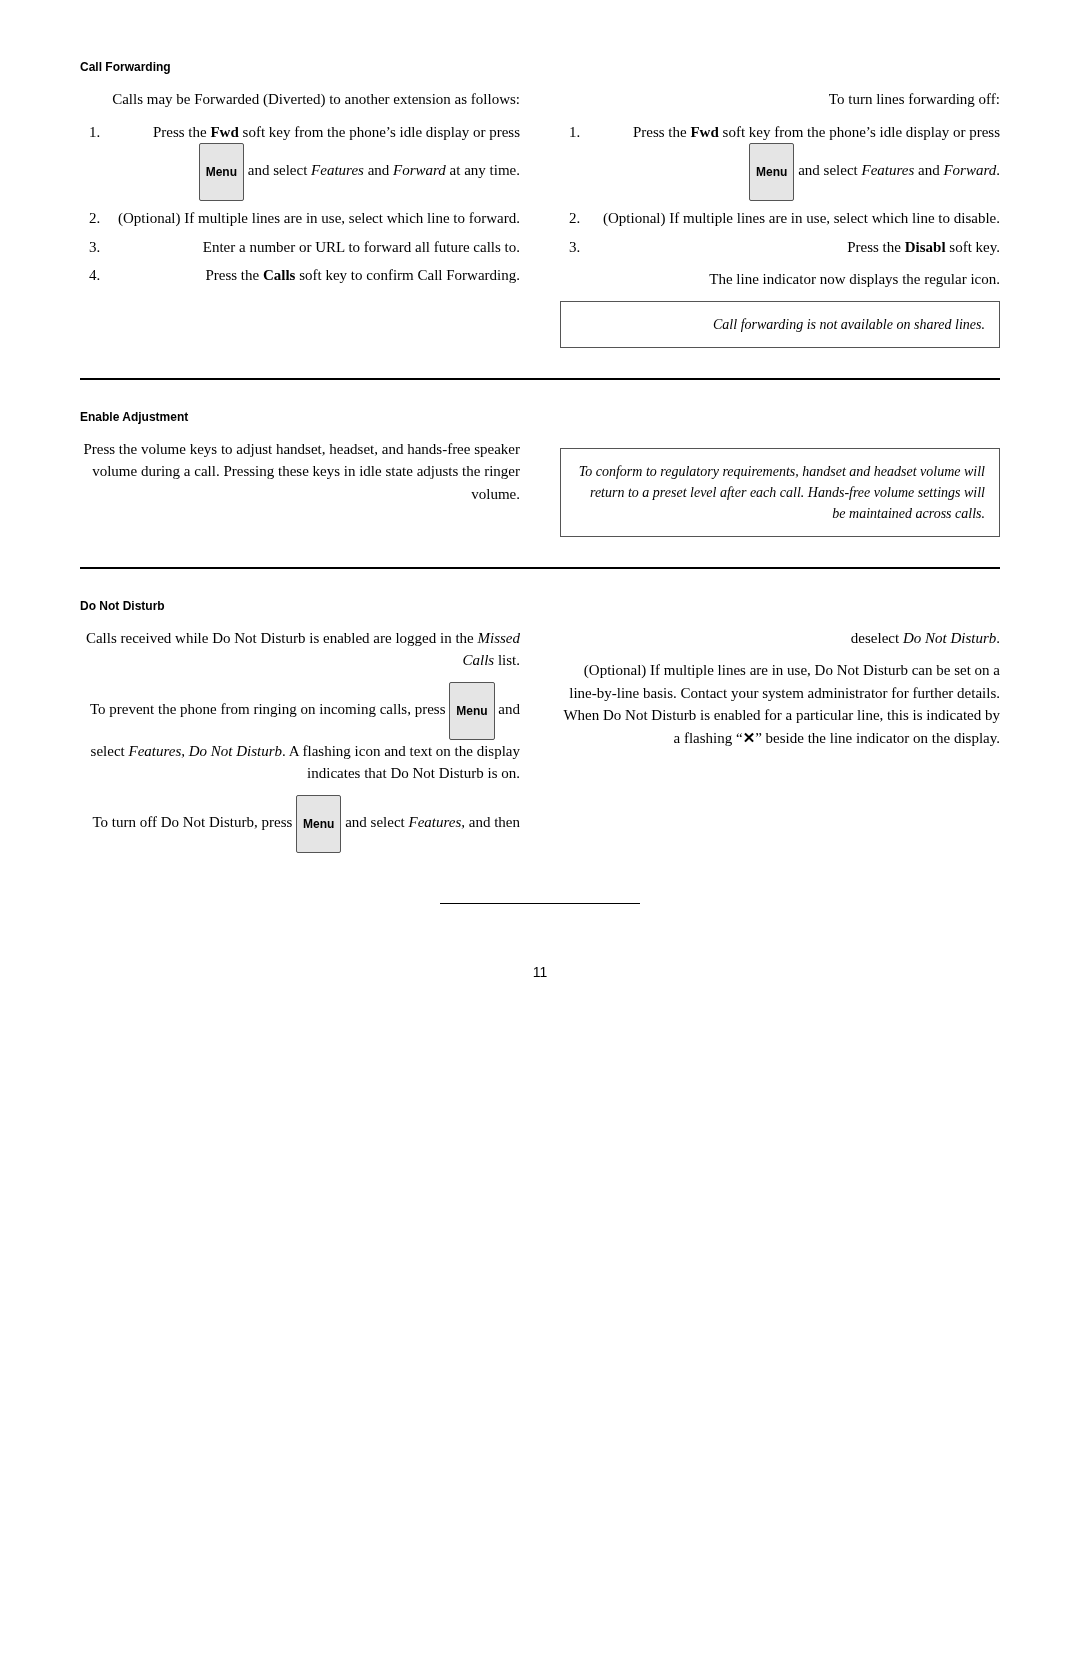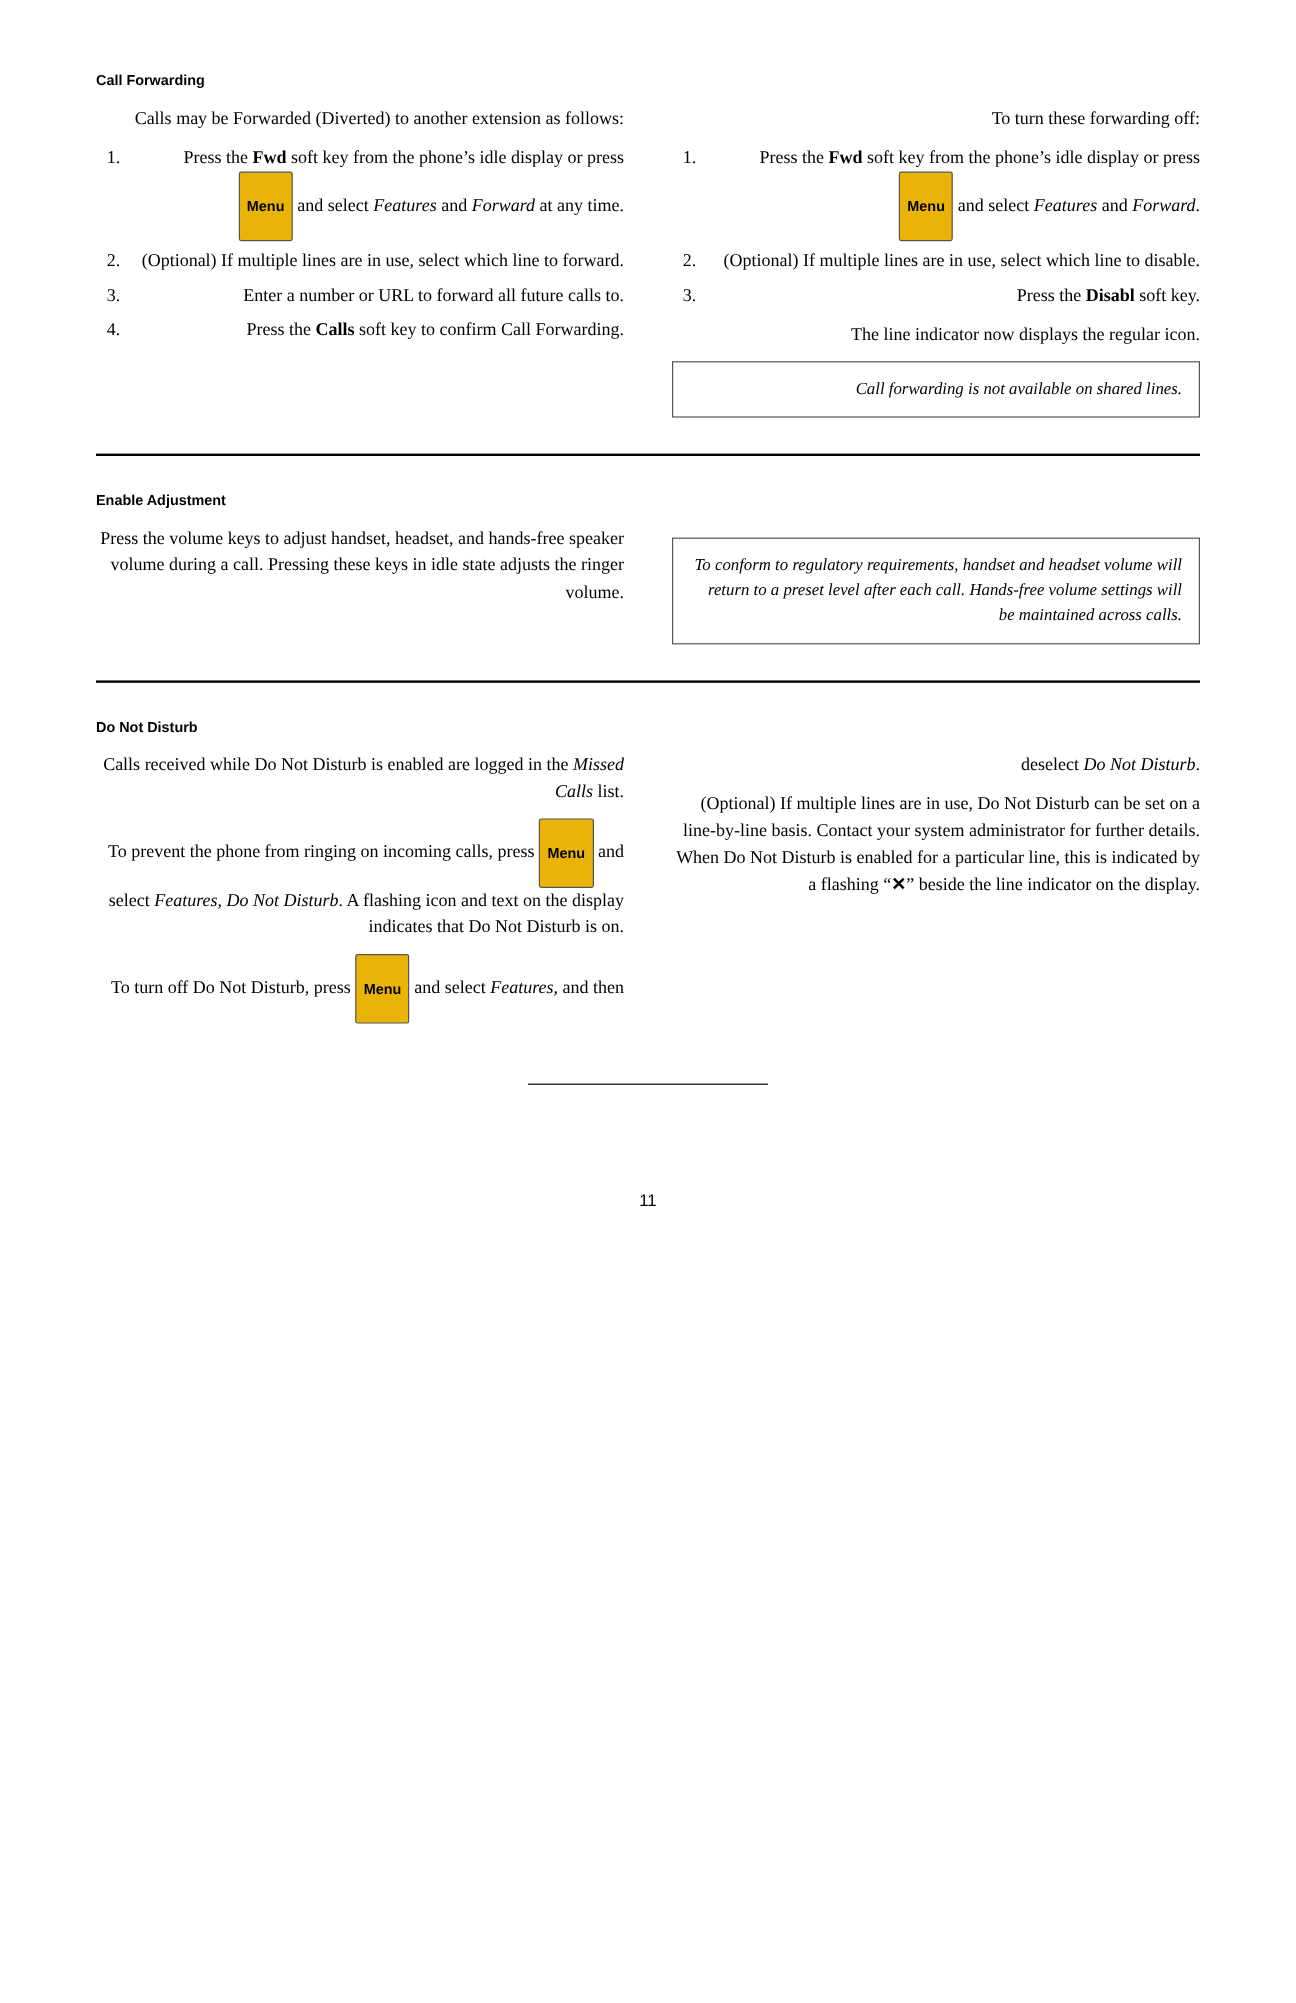--- a/index.html
+++ b/index.html
@@ -64,21 +64,21 @@
       line-height: 1.5;
     }
 
     .menu-key {
       display: inline-block;
       border: 1px solid #555;
       padding: 19px 6px;
       font-size: 12px;
       font-family: Arial, Helvetica, sans-serif;
       font-weight: bold;
-      background: #eab308;
+      background: #e5e5e5;
       border-radius: 2px;
       vertical-align: middle;
     }
 
     .note-box {
       border: 1px solid #555;
       padding: 12px 14px;
       font-style: italic;
       line-height: 1.5;
       font-size: 14px;
@@ -90,21 +90,21 @@
       font-weight: bold;
       font-style: normal;
     }
 
     .italic-text {
       font-style: italic;
     }
 
     .page-number {
       text-align: center;
-      margin-top: 88px;
+      margin-top: 60px;
       font-family: Arial, Helvetica, sans-serif;
       font-size: 14px;
     }
 
     .page-footer {
       border-top: 1px solid #000;
       width: 200px;
       margin: 40px auto 10px auto;
     }
   </style>
@@ -121,21 +121,21 @@
           Press the <span class="bold-text">Fwd</span> soft key from the phone’s idle display or press
           <span class="menu-key">Menu</span> and select <span class="italic-text">Features</span> and
           <span class="italic-text">Forward</span> at any time.
         </li>
         <li>(Optional) If multiple lines are in use, select which line to forward.</li>
         <li>Enter a number or URL to forward all future calls to.</li>
         <li>Press the <span class="bold-text">Calls</span> soft key to confirm Call Forwarding.</li>
       </ol>
     </div>
     <div class="col-right">
-      <p>To turn these forwarding off:</p>
+      <p>To turn lines forwarding off:</p>
       <ol>
         <li>
           Press the <span class="bold-text">Fwd</span> soft key from the phone’s idle display or press
           <span class="menu-key">Menu</span> and select <span class="italic-text">Features</span> and
           <span class="italic-text">Forward</span>.
         </li>
         <li>(Optional) If multiple lines are in use, select which line to disable.</li>
         <li>Press the <span class="bold-text">Disabl</span> soft key.</li>
       </ol>
       <p>The line indicator now displays the regular icon.</p>

